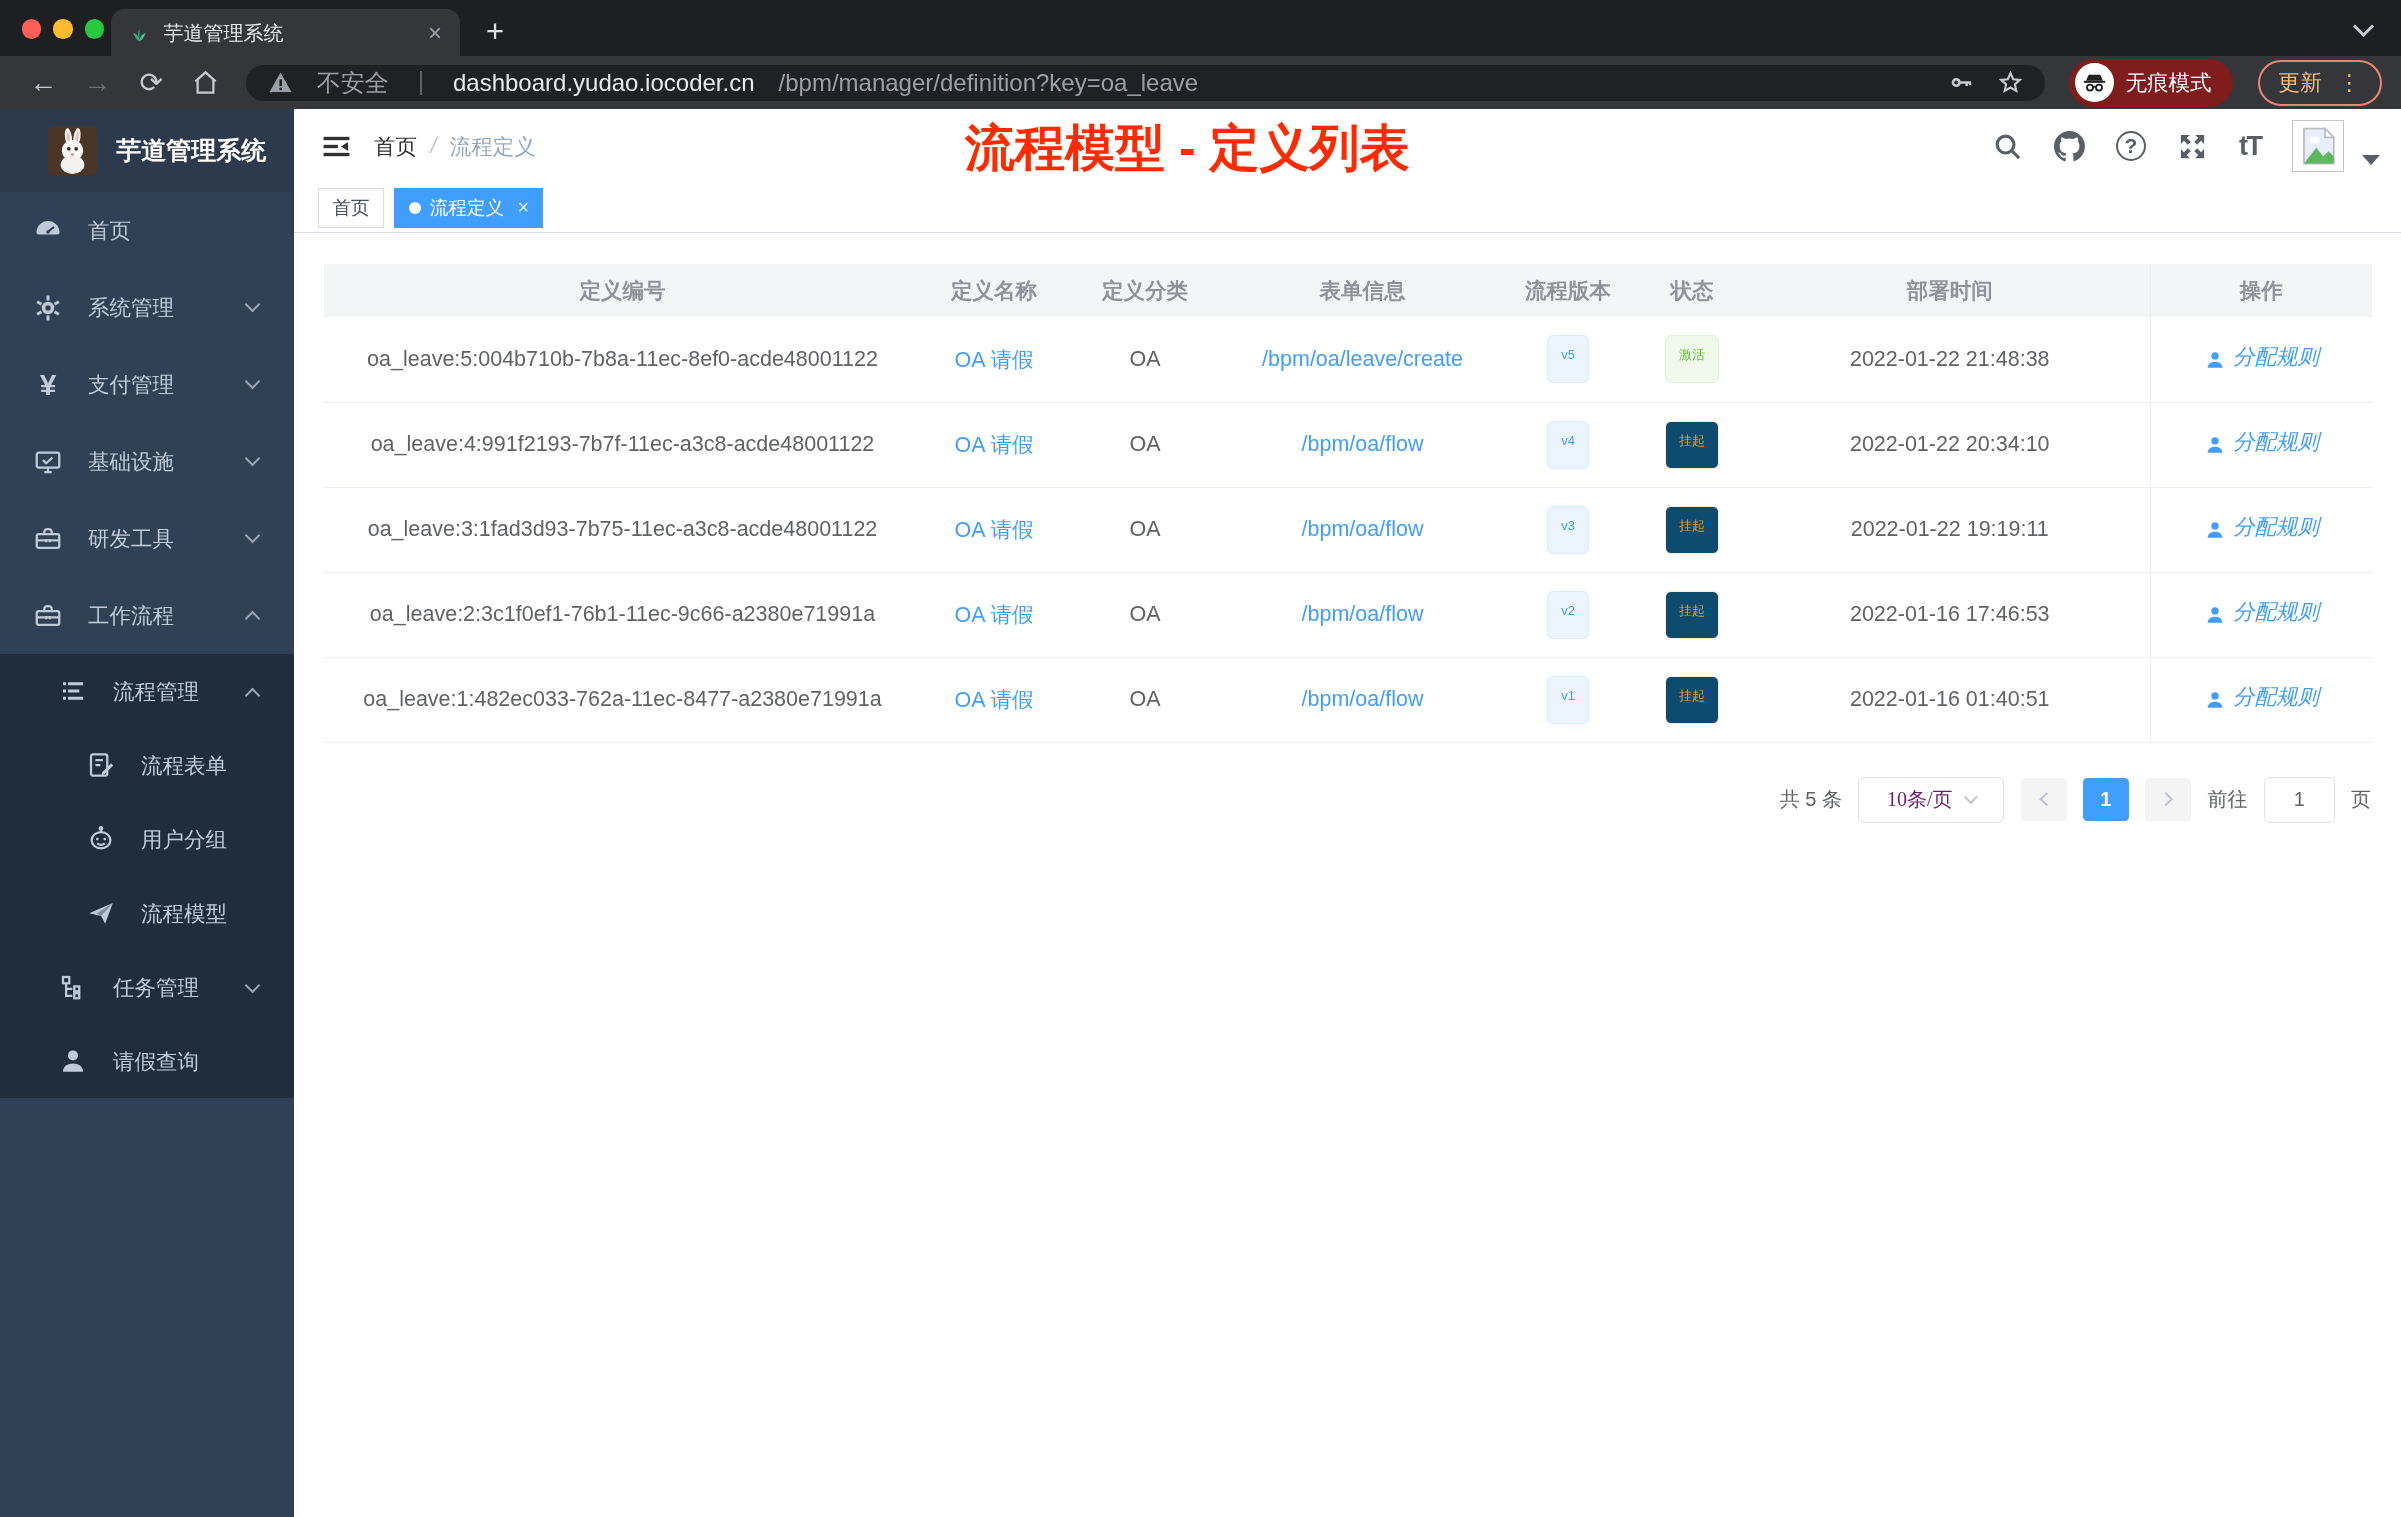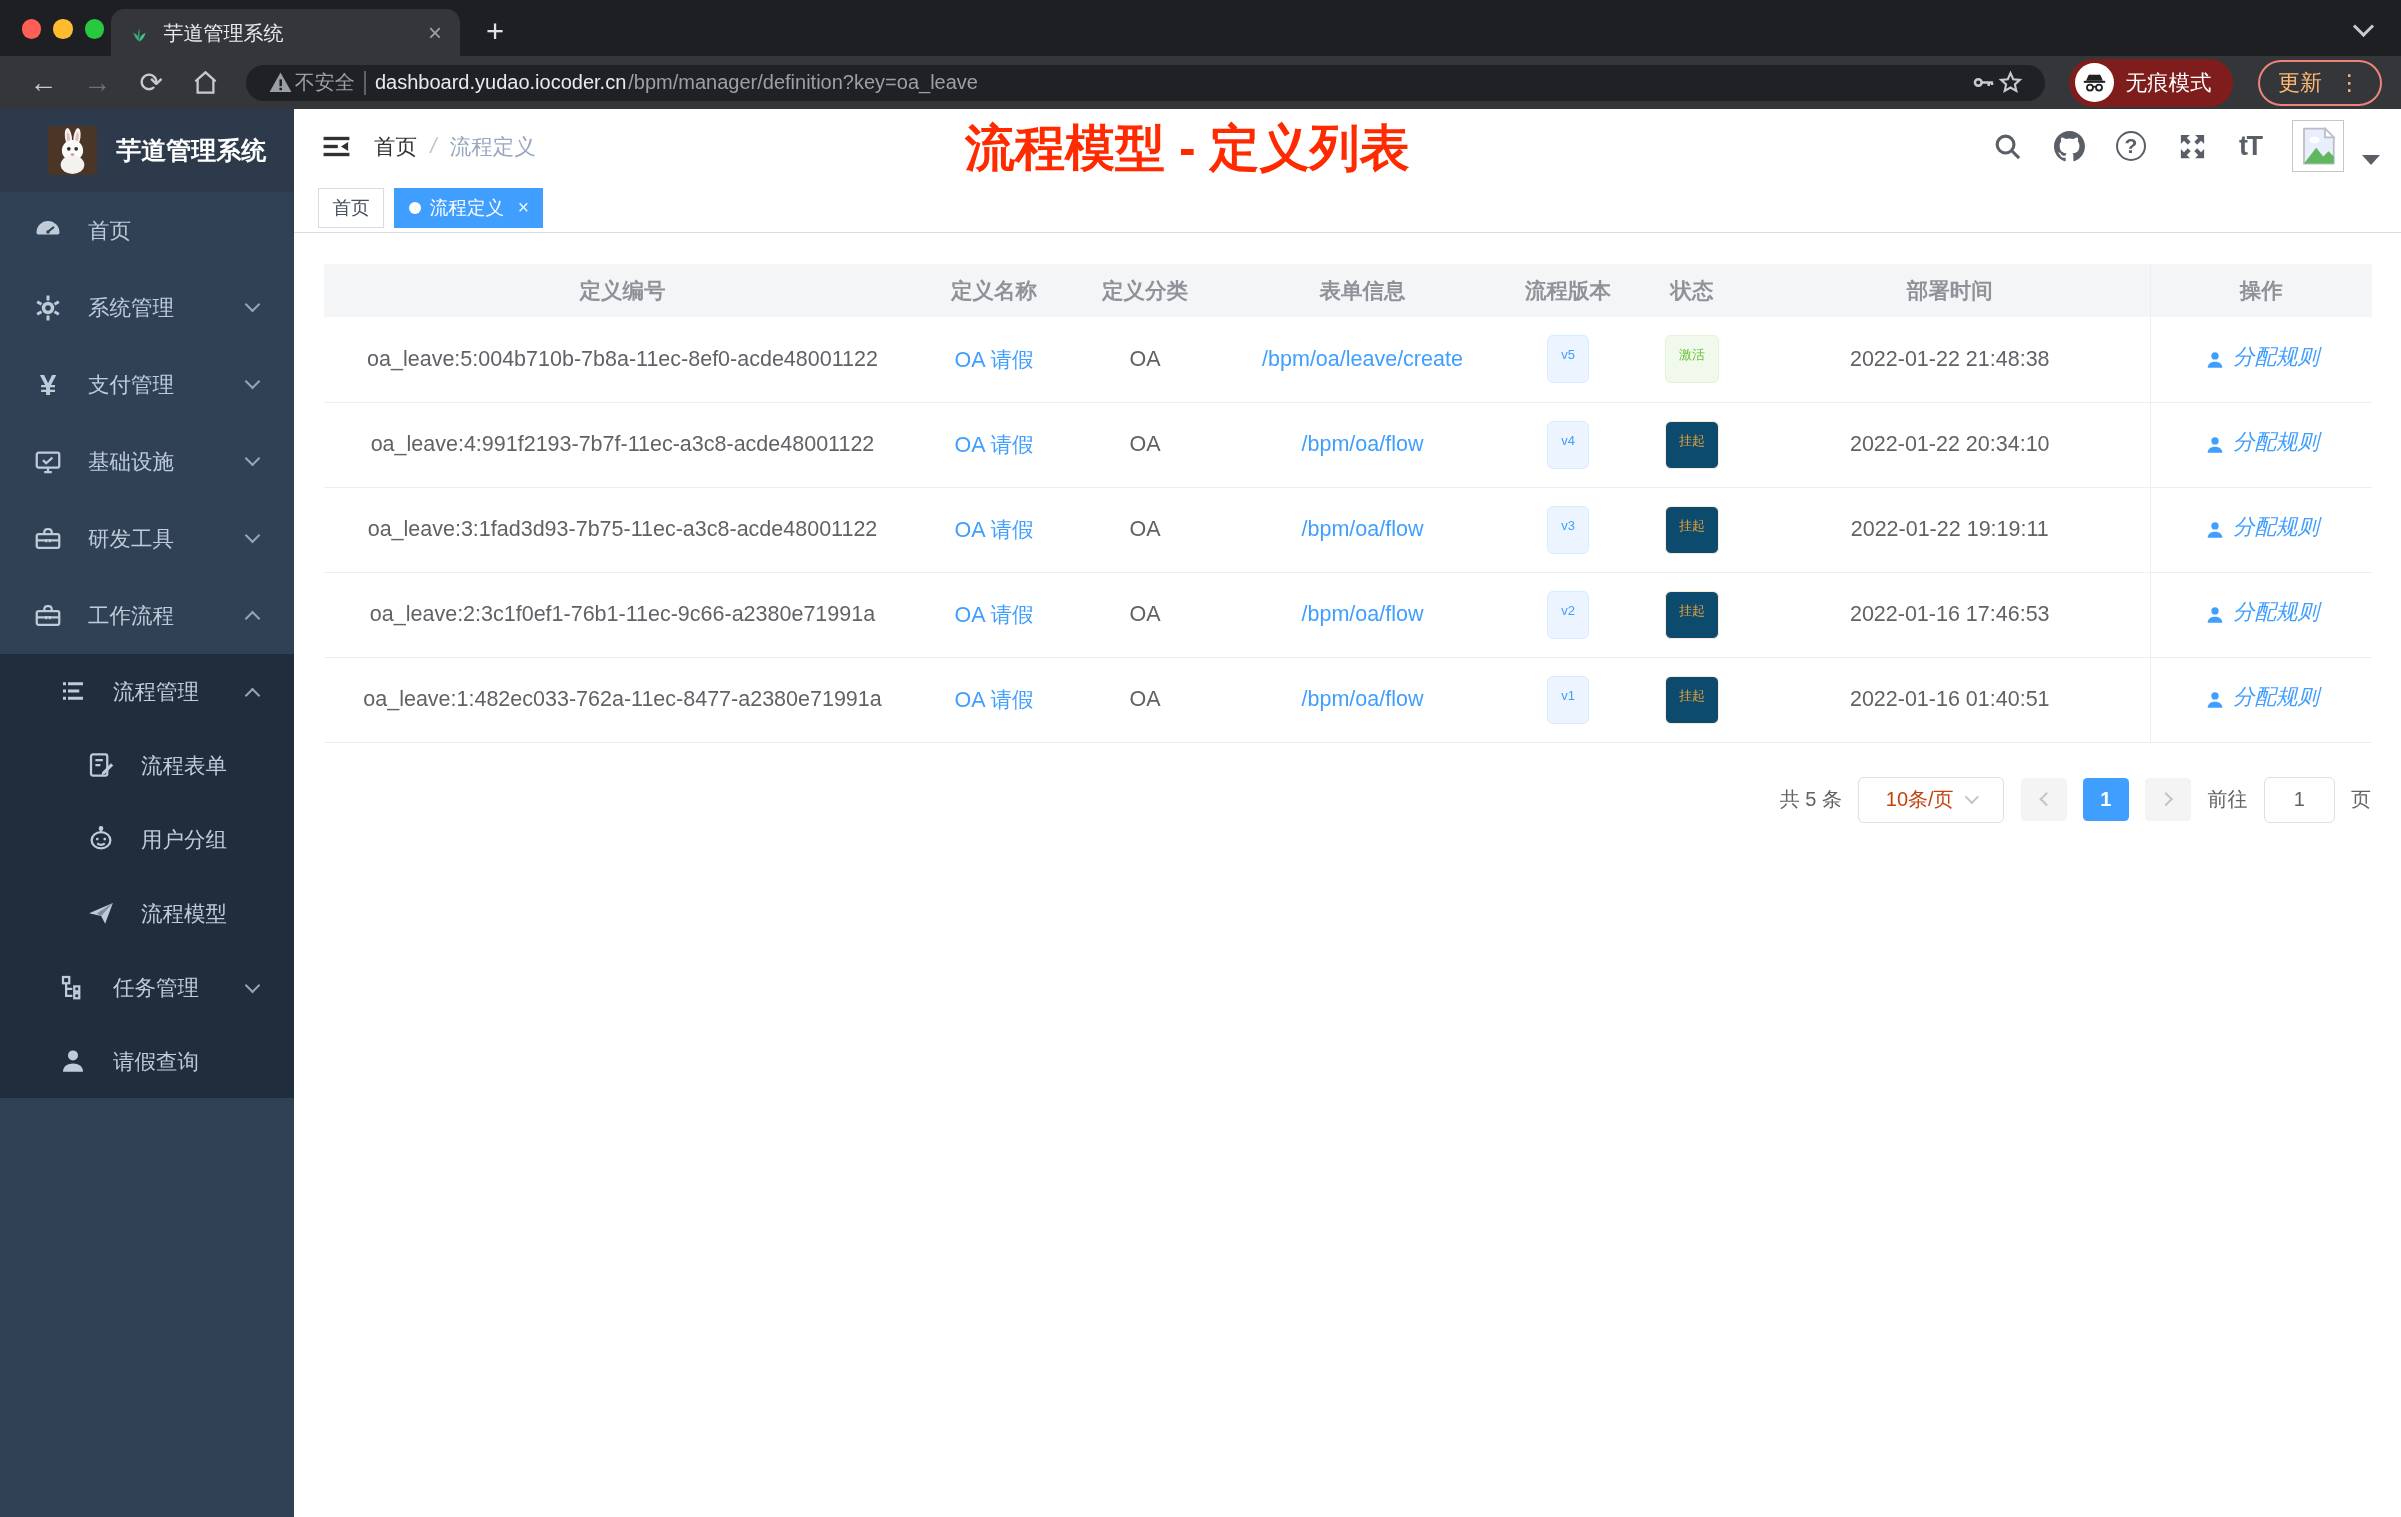--- a/index.html
+++ b/index.html
@@ -14,21 +14,21 @@
   .tab { position:absolute; left:111px; top:9px; width:349px; height:48px; background:#35363a;
     border-radius:13.4px 13.4px 0 0; display:flex; align-items:center; padding:0 18px; gap:13.4px; color:#e8eaed; }
   .tab-title { font-size:20px; flex:1; white-space:nowrap; overflow:hidden; }
   .tab-close { color:#9aa0a6; font-size:24px; line-height:1; }
   .newtab { position:absolute; left:486px; top:16.3px; color:#dfe1e5; font-size:31px; line-height:1; font-weight:300; }
   .strip-caret { position:absolute; right:30px; top:19.3px; width:15px; height:15px; border-right:3px solid #c7cbd1; border-bottom:3px solid #c7cbd1; transform:rotate(45deg); }
   .toolbar { height:53px; background:#35363a; display:flex; align-items:center; padding:0 19.3px; gap:6px; }
   .navbtn { width:48px; height:48px; display:flex; align-items:center; justify-content:center; color:#c7cbd1; font-size:28px; }
   .navbtn.disabled { color:#6e7176; }
   .navbtn svg { width:27px; height:27px; }
-  .urlpill { flex:1; height:36px; background:#202124; border-radius:21.5px; margin:0 10.4px; display:flex; align-items:center; padding:0 22px; color:#9aa0a6; font-size:20px; gap:2px; }
+  .urlpill { flex:1; height:36px; background:#202124; border-radius:21.5px; margin:0 10.4px; display:flex; align-items:center; padding:0 22px; color:#9aa0a6; font-size:24px; gap:24px; }
   .sec-sep { width:1.5px; height:24px; background:#5f6368; margin:0 7.4px; }
   .url-domain { color:#e8eaed; }
   .url-path { color:#9aa0a6; }
   .url-spacer { flex:1; }
   .urlpill svg { width:25px; height:25px; flex:none; }
   .incog { height:48px; background:#7f1d1d; border-radius:24px; display:flex; align-items:center; gap:12px; padding:0 21px 0 6px; margin-left:7.4px; }
   .incog-circle { width:39px; height:39px; border-radius:50%; background:#fff; display:flex; align-items:center; justify-content:center; }
   .incog-circle svg { width:27px; height:27px; }
   .incog-label { color:#fff; font-size:21.5px; }
   .update-pill { height:46px; border:2.2px solid #ec8578; border-radius:23px; display:flex; align-items:center; gap:16.3px; padding:0 18px; margin-left:19.3px; color:#fdba74; }
@@ -88,21 +88,21 @@
   a.blue, .blue { color:#409eff; text-decoration:none; }
   .el-tag { display:inline-block; height:48px; line-height:37px; padding:0 13.4px; border-radius:6px; font-size:13px; }
   .tag-ver { background:#ecf5ff; border:1.5px solid #d9ecff; color:#409eff; }
   .tag-active { background:#f0f9eb; border:1.5px solid #e1f3d8; color:#67c23a; }
   .tag-susp { background:#0c4a6e; border:1.5px solid #faecd8; color:#e6a23c; }
   .op-link { color:#409eff; font-size:21.5px; display:inline-flex; align-items:flex-end; gap:7.4px; cursor:pointer;font-style:italic; }
   .op-link svg { width:22px; height:22px; }
 
   
   .pagination { display:flex; align-items:center; justify-content:flex-end; gap:16.3px; margin-top:34px; font-size:20px; color:#606266; }
-  .pg-select { width:146px; height:46px; border:1.5px solid #dcdfe6; border-radius:6px; display:flex; align-items:center; justify-content:center; gap:13.4px; color:#c2410c; cursor:pointer; }
+  .pg-select { width:146px; height:46px; border:1.5px solid #dcdfe6; border-radius:6px; display:flex; align-items:center; justify-content:center; gap:13.4px; color:#701a75; cursor:pointer;font-family:Liberation Serif, serif; }
   .pg-select .chev2 { width:9.7px; height:9.7px; border-right:2.2px solid #c0c4cc; border-bottom:2.2px solid #c0c4cc; transform:rotate(45deg); margin-top:-4.5px; }
   .pg-btn { width:46px; height:43px; background:#f4f4f5; border-radius:4.5px; display:flex; align-items:center; justify-content:center; cursor:pointer; }
   .pg-arrow { width:10.4px; height:10.4px; border-right:2.2px solid #c0c4cc; border-bottom:2.2px solid #c0c4cc; }
   .pg-arrow.left { transform:rotate(135deg); margin-left:4.5px; }
   .pg-arrow.right { transform:rotate(-45deg); margin-right:4.5px; }
   .pg-page { width:46px; height:43px; background:#409eff; color:#fff; border-radius:4.5px; display:flex; align-items:center; justify-content:center; font-weight:bold; cursor:pointer; }
   .goto-input { width:71px; height:46px; border:1.5px solid #dcdfe6; border-radius:6px; text-align:center; font-size:20px; color:#606266; outline:none; font-family:inherit; }
 </style>
 </head>
 <body>

